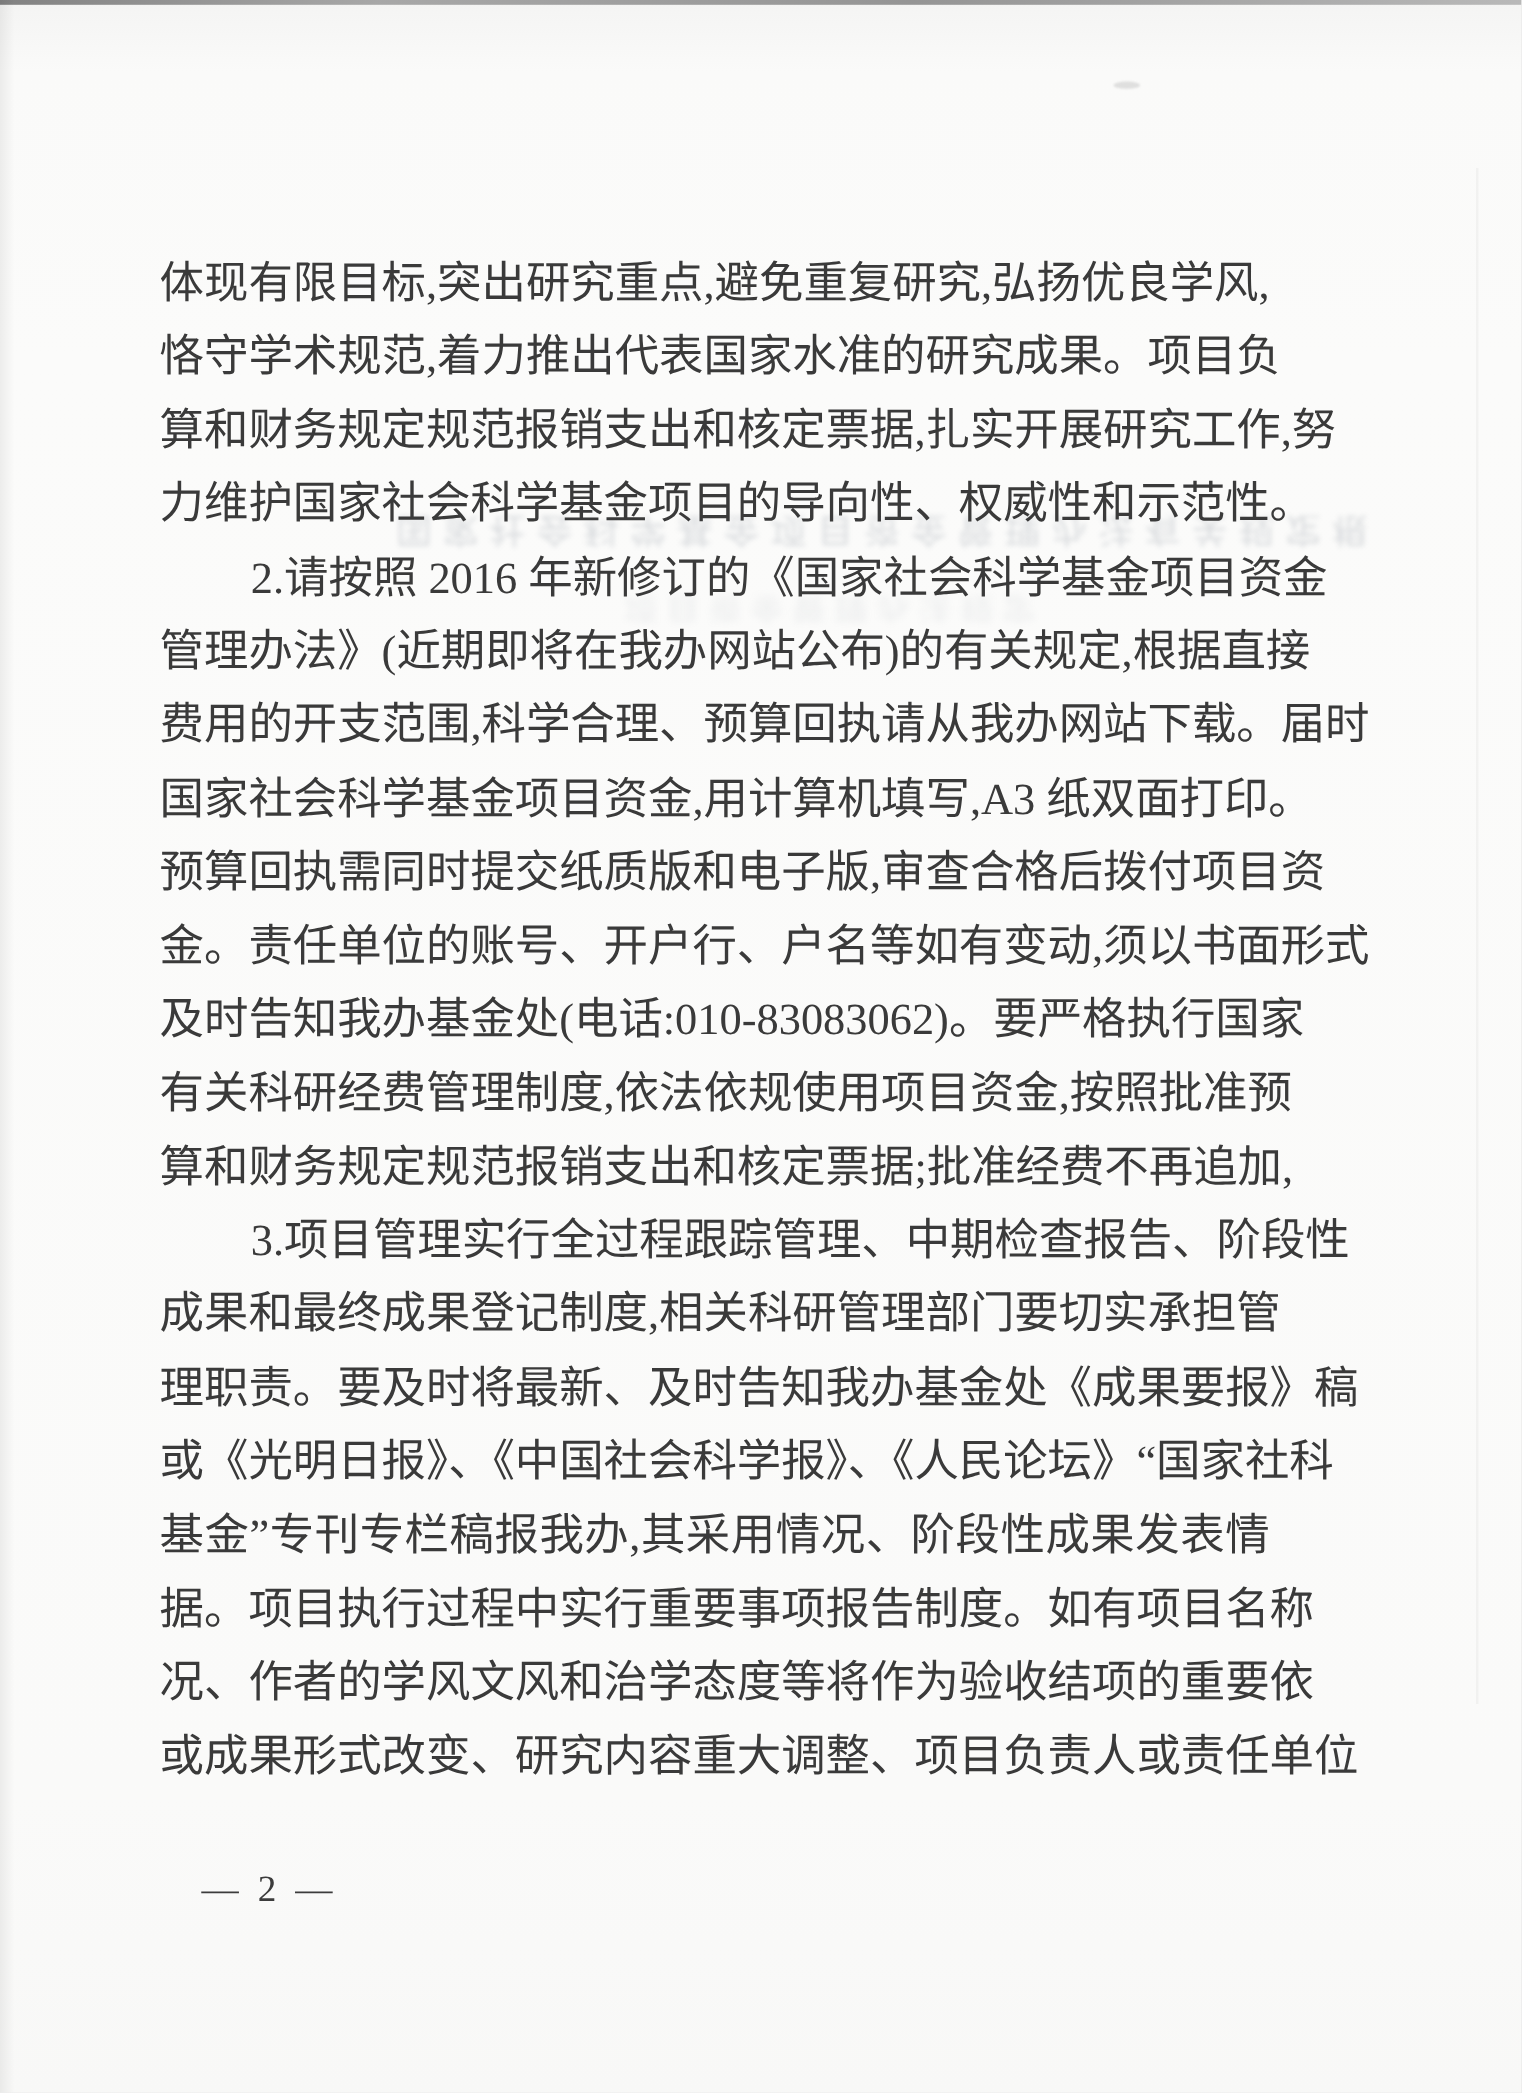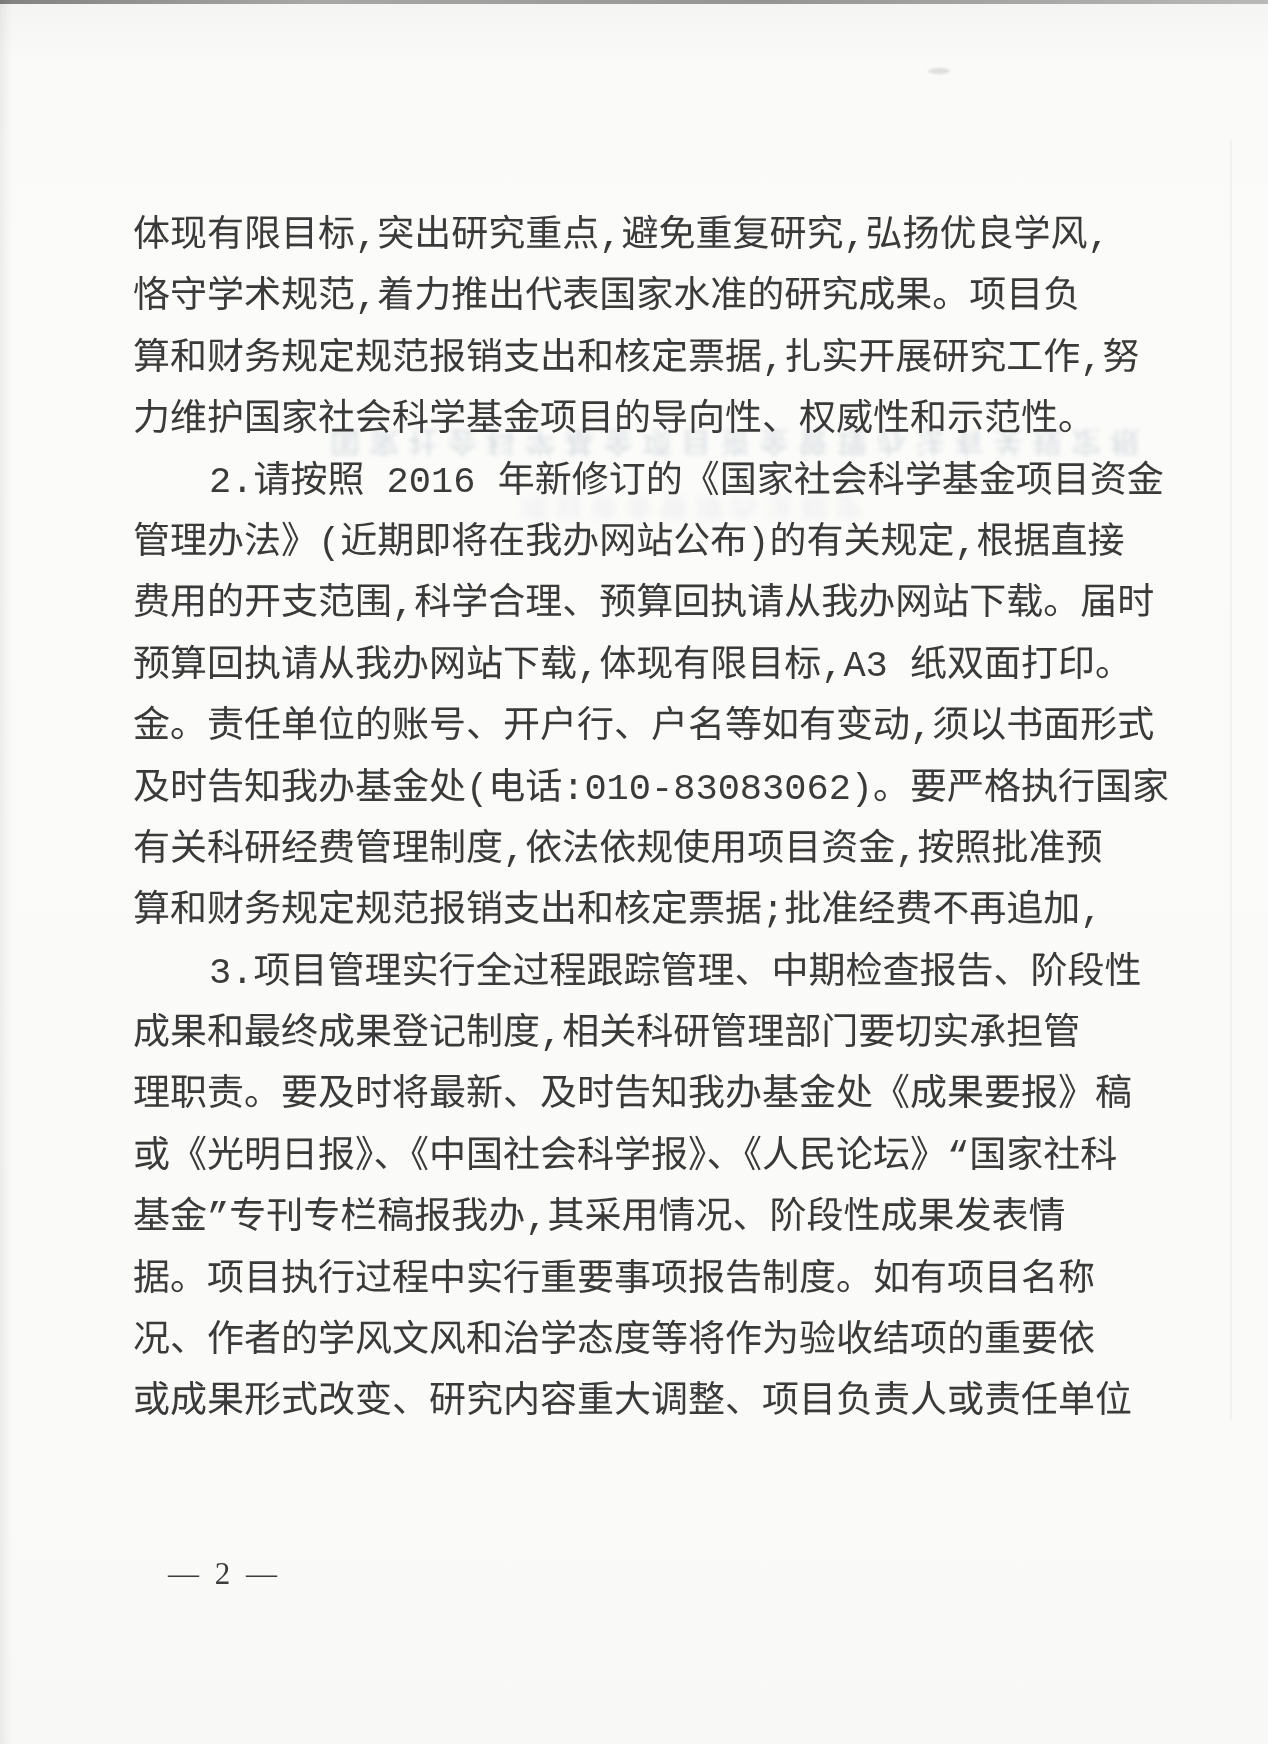--- a/index.html
+++ b/index.html
@@ -41,21 +41,20 @@
   }
   .line {
     height: 61.4px;
     line-height: 61.4px;
     font-size: 37px;
     color: #3a3a3a;
     text-align: justify;
     text-align-last: justify;
     -moz-text-align-last: justify;
     white-space: nowrap;
-    font-family: Liberation Mono, monospace;
   }
   .line.indent {
     padding-left: 76px;
     width: 849px;
   }
   
   .ghost {
     position: absolute;
     color: #8d95a0;
     white-space: nowrap;
@@ -104,21 +103,22 @@
   <div class="ghost ghost-2">项目资金管理办法规定</div>
 
   <div class="content">
     <div class="line">体现有限目标,突出研究重点,避免重复研究,弘扬优良学风,</div>
     <div class="line">恪守学术规范,着力推出代表国家水准的研究成果。项目负</div>
     <div class="line">算和财务规定规范报销支出和核定票据,扎实开展研究工作,努</div>
     <div class="line">力维护国家社会科学基金项目的导向性、权威性和示范性。</div>
     <div class="line indent">2.请按照 2016 年新修订的《国家社会科学基金项目资金</div>
     <div class="line">管理办法》(近期即将在我办网站公布)的有关规定,根据直接</div>
     <div class="line">费用的开支范围,科学合理、预算回执请从我办网站下载。届时</div>
-    <div class="line">预算回执请从我办网站下载,体现有限目标,A3 纸双面打印。</div>
+    <div class="line">国家社会科学基金项目资金,用计算机填写,A3 纸双面打印。</div>
+    <div class="line">预算回执需同时提交纸质版和电子版,审查合格后拨付项目资</div>
     <div class="line">金。责任单位的账号、开户行、户名等如有变动,须以书面形式</div>
     <div class="line">及时告知我办基金处(电话:010-83083062)。要严格执行国家</div>
     <div class="line">有关科研经费管理制度,依法依规使用项目资金,按照批准预</div>
     <div class="line">算和财务规定规范报销支出和核定票据;批准经费不再追加,</div>
     <div class="line indent">3.项目管理实行全过程跟踪管理、中期检查报告、阶段性</div>
     <div class="line">成果和最终成果登记制度,相关科研管理部门要切实承担管</div>
     <div class="line">理职责。要及时将最新、及时告知我办基金处《成果要报》稿</div>
     <div class="line">或《光明日报》、《中国社会科学报》、《人民论坛》“国家社科</div>
     <div class="line">基金”专刊专栏稿报我办,其采用情况、阶段性成果发表情</div>
     <div class="line">据。项目执行过程中实行重要事项报告制度。如有项目名称</div>

